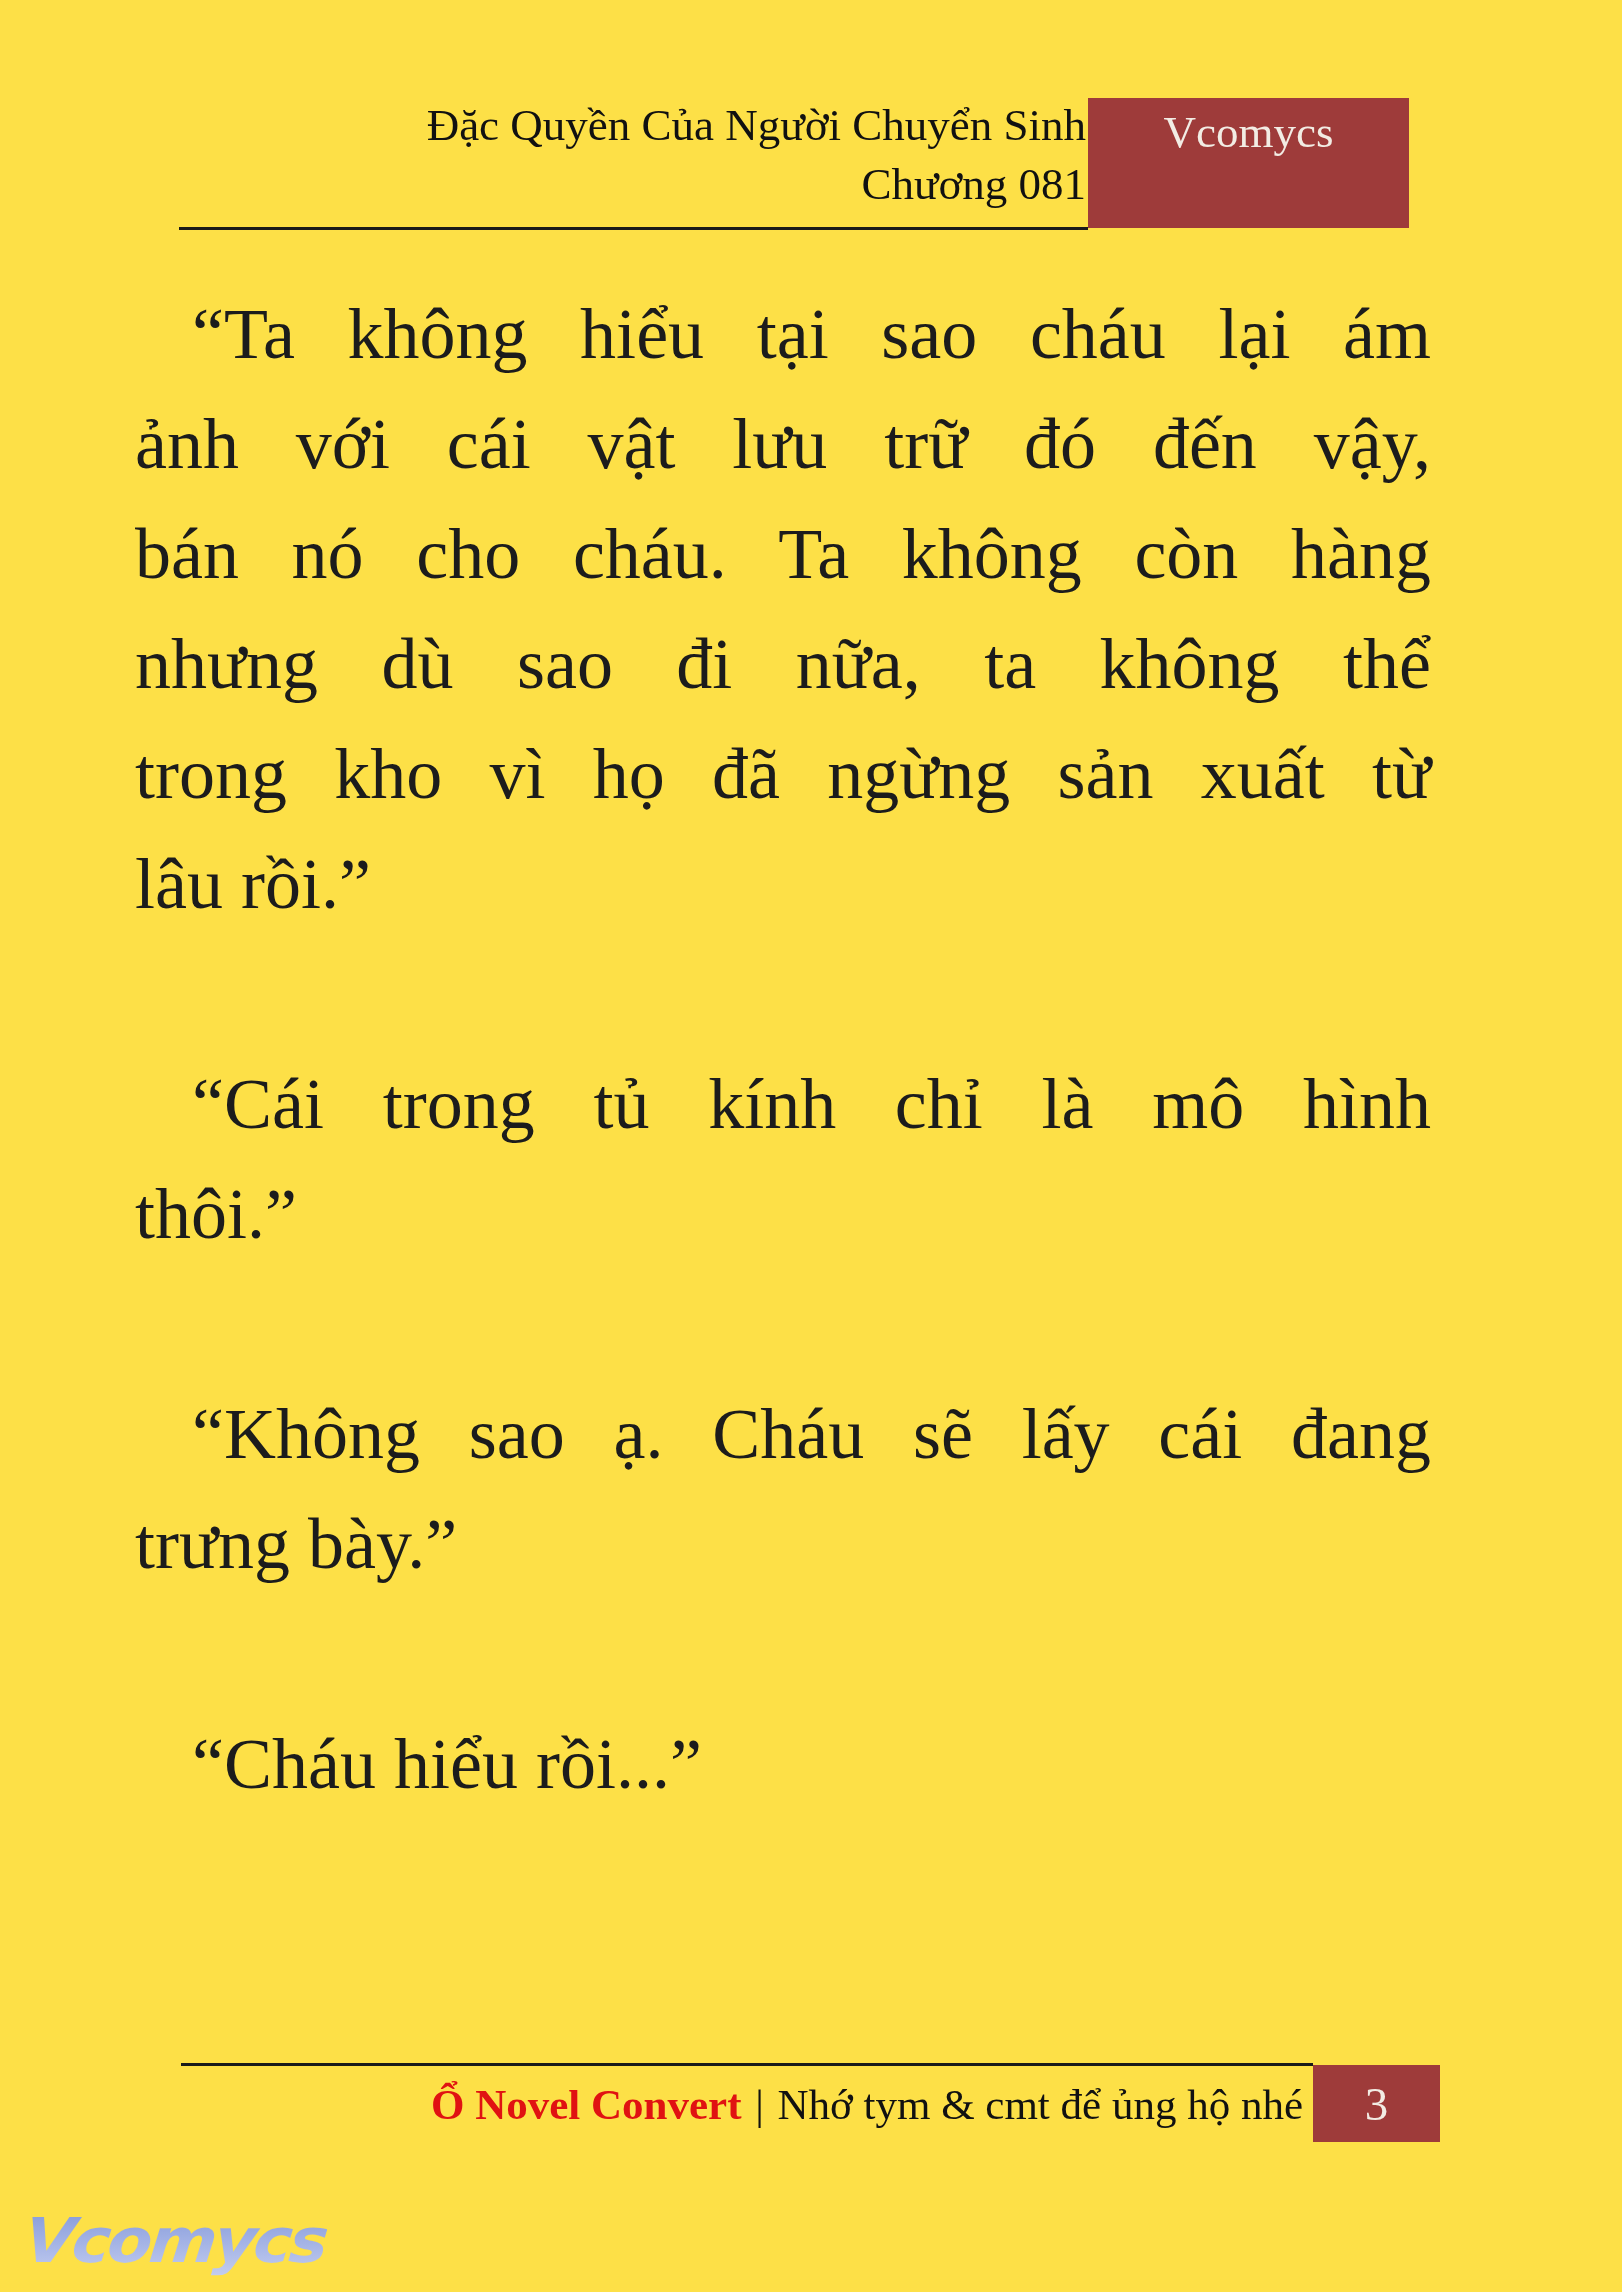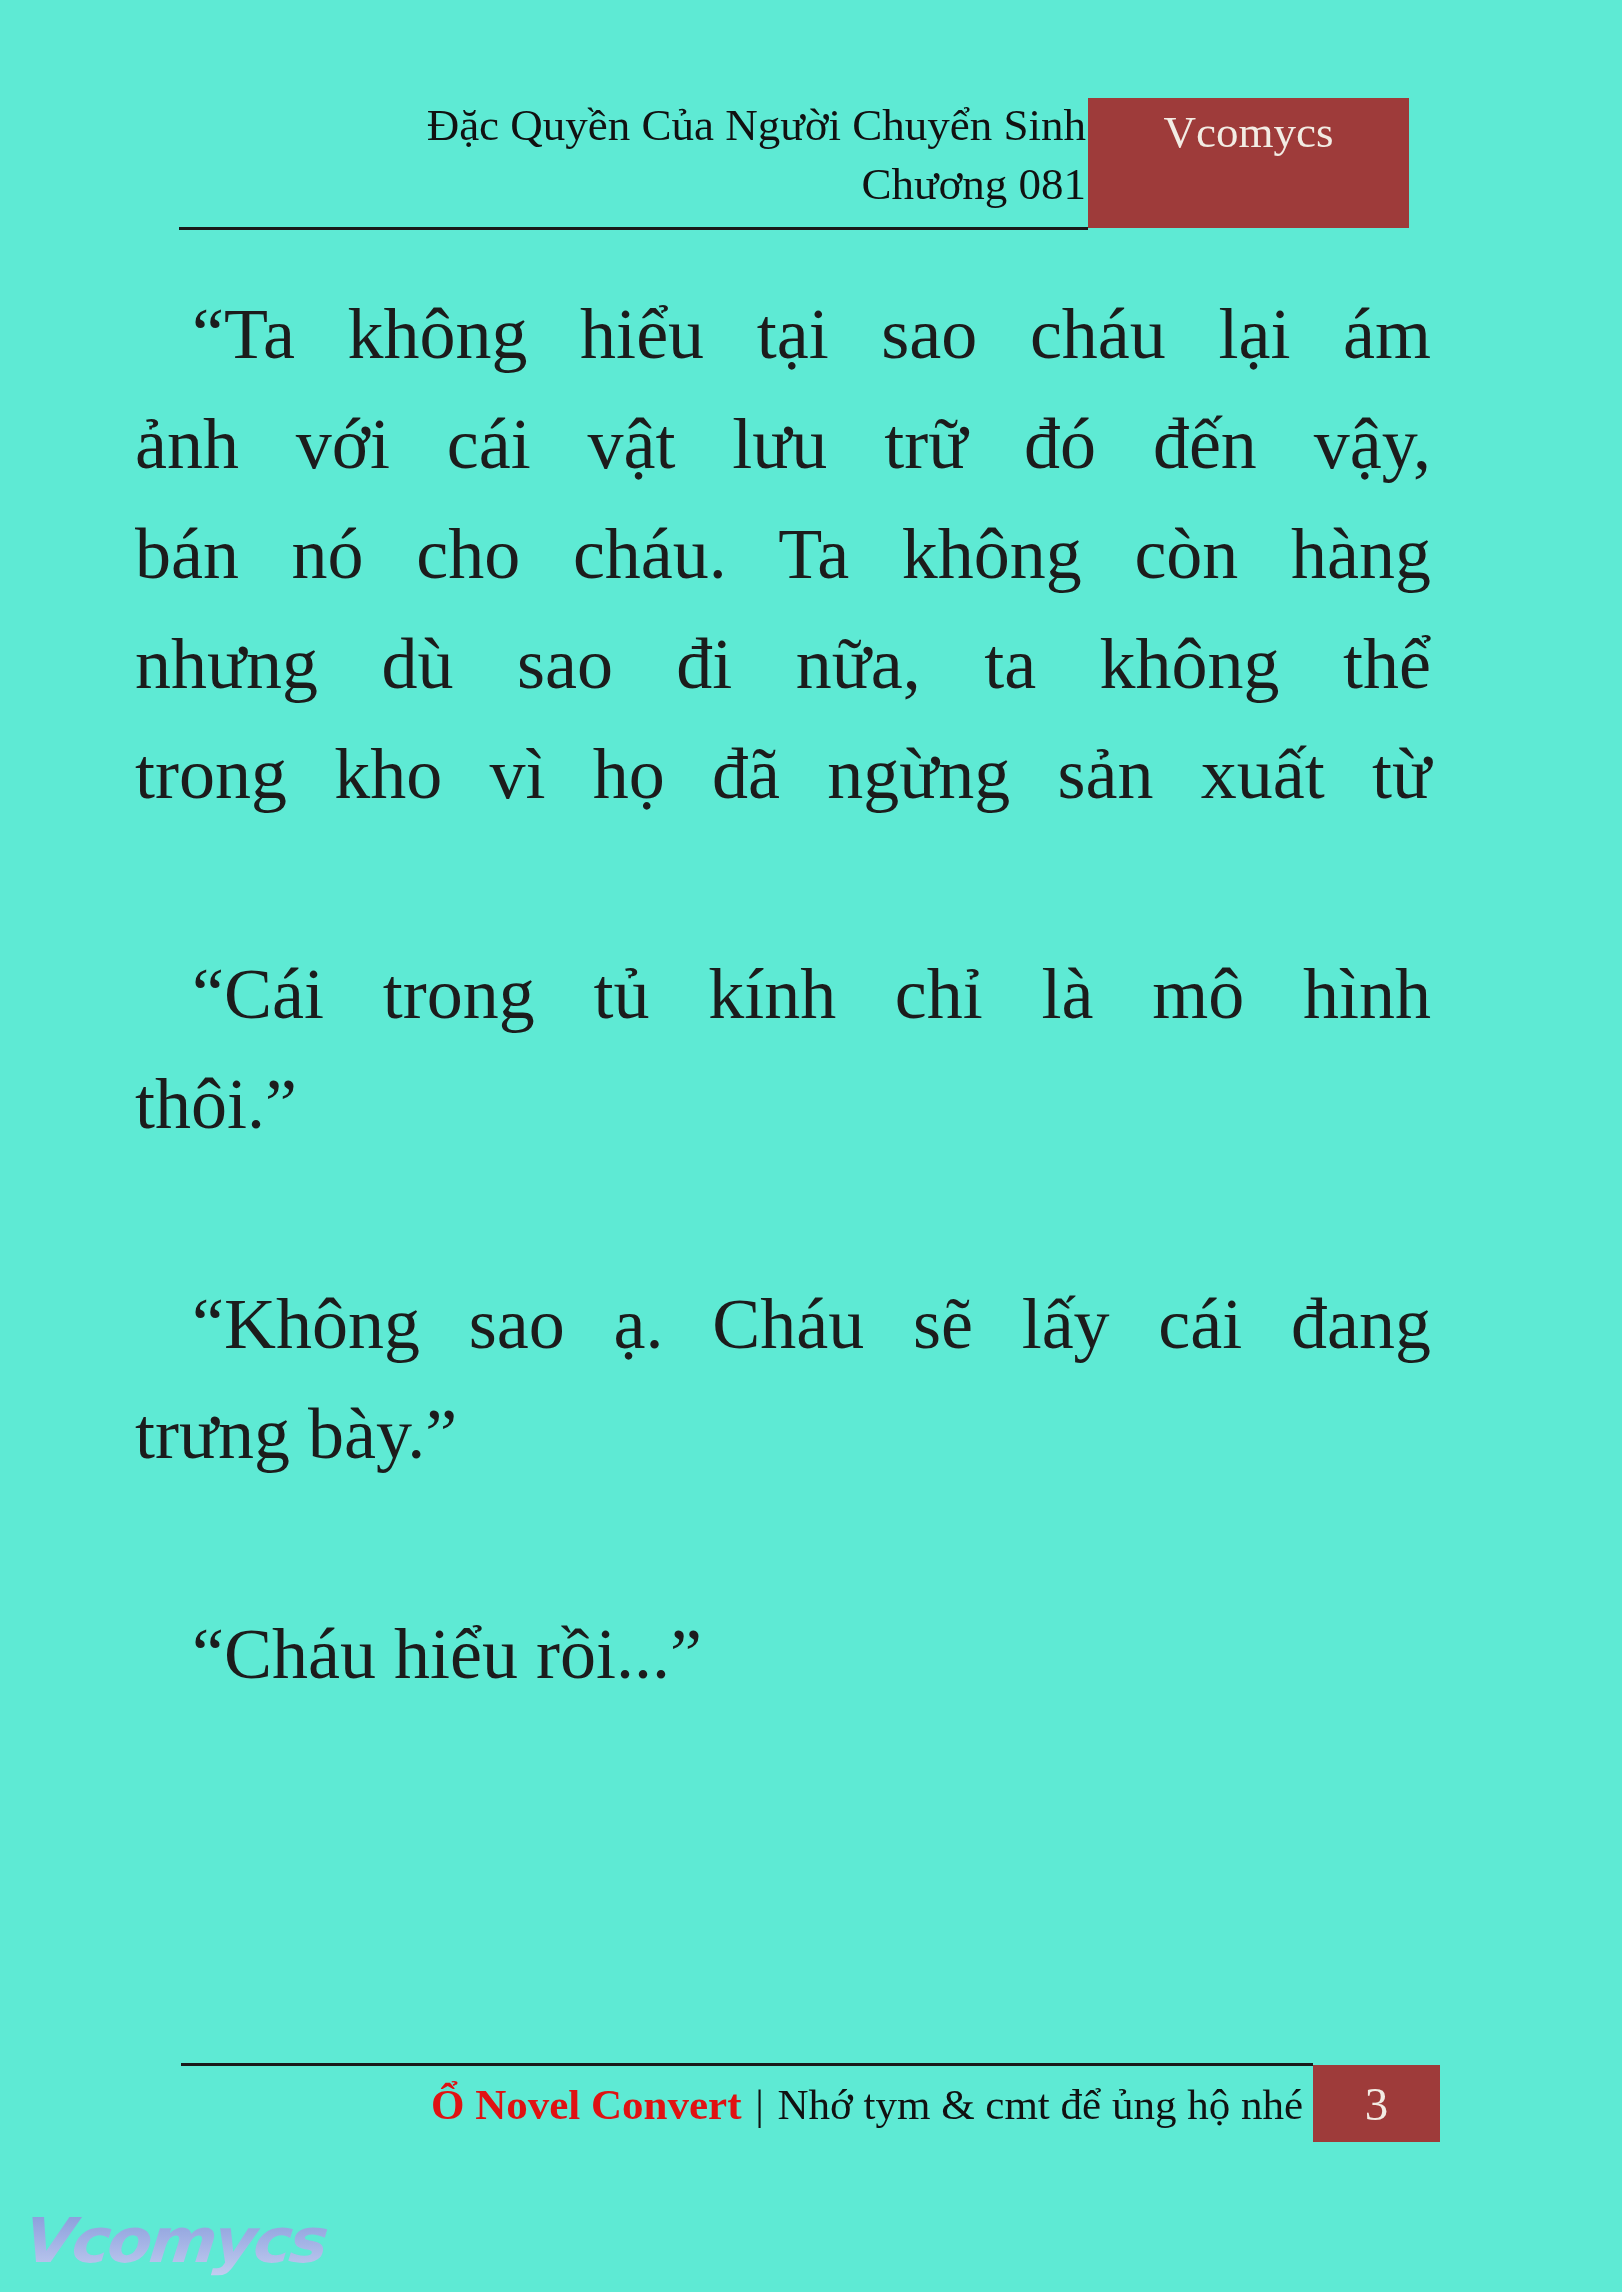--- a/index.html
+++ b/index.html
@@ -4,21 +4,21 @@
 <style>
   html, body {
     margin: 0;
     padding: 0;
     background: #ffffff;
   }
   .page {
     position: relative;
     width: 1622px;
     height: 2293px;
-    background: #5eead4;
+    background: #fde047;
     overflow: hidden;
     font-family: "Liberation Serif", "DejaVu Serif", serif;
     color: var(--text-color, #1c1c1c);
   }
 
   
   .header-text {
     position: absolute;
     left: 179px;
     top: 96px;
@@ -154,20 +154,21 @@
   </div>
   <div class="header-rule"></div>
 
   <div class="body-text">
       <div class="para">
         <div class="pline first">“Ta không hiểu tại sao cháu lại ám</div>
         <div class="pline">ảnh với cái vật lưu trữ đó đến vậy,</div>
         <div class="pline">bán nó cho cháu. Ta không còn hàng</div>
         <div class="pline">nhưng dù sao đi nữa, ta không thể</div>
         <div class="pline">trong kho vì họ đã ngừng sản xuất từ</div>
+        <div class="pline last">lâu rồi.”</div>
       </div>
       <div class="para">
         <div class="pline first">“Cái trong tủ kính chỉ là mô hình</div>
         <div class="pline last">thôi.”</div>
       </div>
       <div class="para">
         <div class="pline first">“Không sao ạ. Cháu sẽ lấy cái đang</div>
         <div class="pline last">trưng bày.”</div>
       </div>
       <div class="para">

